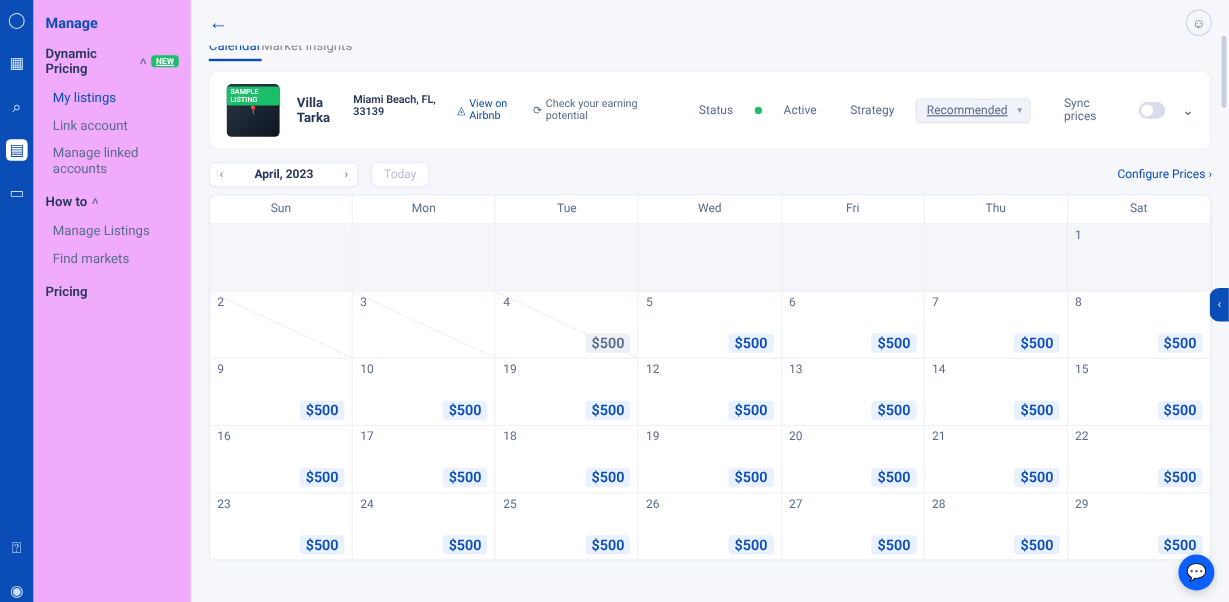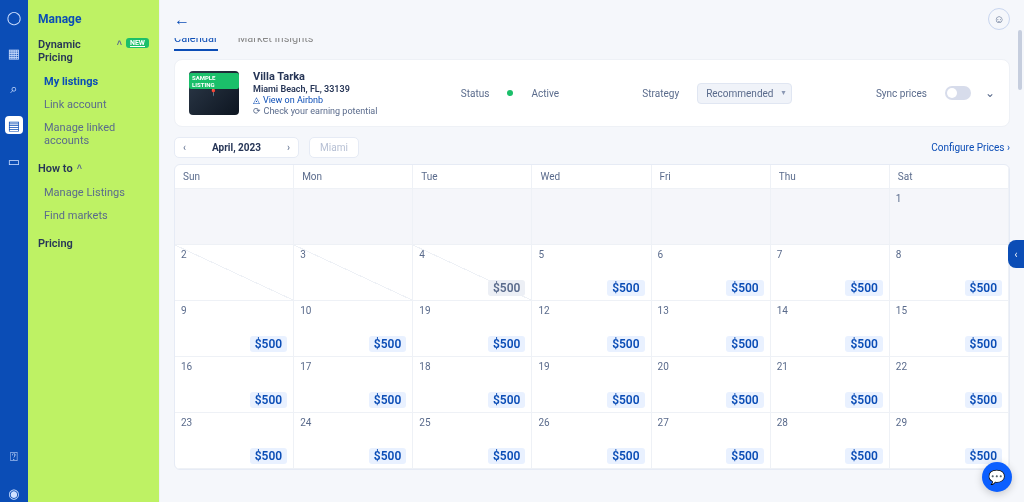--- a/index.html
+++ b/index.html
@@ -1,59 +1,59 @@
 <!DOCTYPE html>
 <html><head>
 <meta charset="utf-8">
 <style>
 * { box-sizing: border-box; margin: 0; padding: 0; font-family: -apple-system, BlinkMacSystemFont, "Segoe UI", Roboto, sans-serif; }
 body { background: #f5f7fb; width: 1024px; height: 502px; overflow: hidden; display: flex; }
 .icon-rail { width: 28px; background: #0b4db6; display: flex; flex-direction: column; align-items: center; padding-top: 8px; gap: 18px; color: #cfe0ff; }
 .icon-rail .rail-icon { width: 18px; height: 18px; display: flex; align-items: center; justify-content: center; font-size: 13px; cursor: pointer; border-radius: 4px; }
 .icon-rail .rail-icon.active { background: #fff; color: #0b4db6; }
 .icon-rail .spacer { flex: 1; }
-.sidebar { width: 132px; background: #bef264; border-right: 1px solid #eef1f6; padding: 12px 10px; font-size: 11px; }
+.sidebar { width: 132px; background: #f0abfc; border-right: 1px solid #eef1f6; padding: 12px 10px; font-size: 11px; }
 .sidebar h3 { color: #0b4db6; font-size: 12px; font-weight: 700; margin-bottom: 12px; }
-.sb-section { color: #273657; font-weight: 600; margin: 10px 0 6px; display: flex; align-items: flex-start; gap: 4px; cursor: pointer; }
+.sb-section { color: #273657; font-weight: 600; margin: 10px 0 6px; display: flex; align-items: center; gap: 4px; cursor: pointer; }
 .sb-section .chev { font-size: 9px; color: #5a6b8c; }
 .badge-new { background: #1bbf6a; color: #fff; font-size: 7px; font-weight: 700; padding: 1px 4px; border-radius: 3px; text-decoration: underline; }
 .sb-item { color: #5a6b8c; padding: 5px 0 5px 6px; cursor: pointer; }
-.sb-item.active { color: #0b4db6; font-weight: 700; }
+.sb-item.active { color: #0b4db6; font-weight: 400; }
 .main { flex: 1; display: flex; flex-direction: column; overflow: hidden; }
 .topbar { height: 38px; display: flex; align-items: center; padding: 0 14px; justify-content: space-between; }
 .back-arrow { color: #0b4db6; font-size: 16px; cursor: pointer; }
 .user-circle { width: 22px; height: 22px; border: 1px solid #c9d6ef; border-radius: 50%; display: flex; align-items: center; justify-content: center; font-size: 11px; color: #5a6b8c; cursor: pointer; }
 .content { flex: 1; padding: 0 14px 10px; overflow-y: auto; }
-.tabs { display: flex; gap: 20px; font-size: 11px; color: #888; margin-bottom: 8px; margin-top: -6px; }
+.tabs { display: flex; font-size: 11px; color: #888; margin-bottom: 8px; margin-top: -6px; }
 .tab { padding-bottom: 4px; cursor: pointer; filter: blur(0.6px); }
 .tab.active { color: #0b4db6; border-bottom: 2px solid #0b4db6; filter: none; }
 .listing-card { background: #fff; border: 1px solid #eef1f6; border-radius: 8px; padding: 10px 14px; display: flex; align-items: center; gap: 14px; margin-bottom: 10px; }
 .thumb { width: 50px; height: 44px; background: linear-gradient(135deg,#2d3a4a,#0d1520); border-radius: 4px; position: relative; display:flex;align-items:center;justify-content:center;color:#cbd5e1;font-size:7px; }
 .sample-tag { position: absolute; top: 2px; left: 0; background: #1bbf6a; color: #fff; font-size: 6px; font-weight: 700; padding: 1px 3px; border-radius: 2px; }
-.listing-meta { font-size: 9px; color: #5a6b8c; display:flex;flex-direction:column;gap:1px; }
+.listing-meta { font-size: 9px; color: #5a6b8c; display:flex;flex-direction:row;gap:1px; }
 .listing-meta .name { font-size: 11px; font-weight: 700; color: #273657; }
 .listing-meta .loc { font-weight: 600; color: #273657; font-size: 9px; }
 .listing-meta .lnk { color: #0b4db6; display:flex;align-items:center;gap:3px; cursor:pointer;}
 .spacer-flex { flex: 1; }
 .kv { font-size: 10px; color: #5a6b8c; display: flex; align-items: center; gap: 18px; }
 .status-dot { width: 6px; height: 6px; background: #1bbf6a; border-radius: 50%; display:inline-block; }
-.select { background: #f0f3f9; border: 1px solid #e0e6f2; border-radius: 4px; padding: 4px 18px 4px 8px; font-size: 10px; color: #5a6b8c; position: relative; cursor:pointer; }
+.select { background: #f0f3f9; border: 1px solid #e0e6f2; border-radius: 4px; padding: 4px 18px 4px 8px; font-size: 10px; color: #5a6b8c; position: relative; cursor:pointer;text-decoration:underline; }
 .select:after { content:"▾"; position:absolute; right:6px; font-size:8px; color:#8a97b3; }
 .toggle { width: 26px; height: 14px; background: #d7dceb; border-radius: 8px; position: relative; cursor:pointer; }
 .toggle:before { content:""; width:10px;height:10px;background:#fff;border-radius:50%;position:absolute;top:2px;left:2px; }
 .expand-chev { color:#5a6b8c; font-size:12px; cursor:pointer; }
 .cal-head { display:flex; align-items:center; gap:10px; margin-bottom:6px; }
 .month-nav { background:#fff; border:1px solid #e6ebf5; border-radius:5px; display:flex; align-items:center; }
 .mn-btn { padding:4px 8px; font-size:10px; color:#5a6b8c; cursor:pointer; }
 .mn-label { padding:4px 18px; font-size:10px; font-weight:700; color:#273657; }
 .today-btn { background:#fff; border:1px solid #e6ebf5; border-radius:5px; padding:4px 10px; font-size:10px; color:#b7c0d4; cursor:pointer; }
 .configure { margin-left:auto; color:#0b4db6; font-size:10px; cursor:pointer; }
 .calendar { background:#fff; border:1px solid #e6ebf5; border-radius:6px; overflow:hidden; }
 .cal-row { display:grid; grid-template-columns:repeat(7,1fr); }
-.cal-dow { font-size:10px; color:#5a6b8c; padding:6px 8px; border-right:1px solid #eef1f6; border-bottom:1px solid #eef1f6; }
+.cal-dow { font-size:10px; color:#5a6b8c; padding:6px 8px; border-right:1px solid #eef1f6; border-bottom:1px solid #eef1f6;text-align:center; }
 .cal-cell { height:56px; border-right:1px solid #eef1f6; border-bottom:1px solid #eef1f6; position:relative; padding:4px 6px; font-size:10px; color:#5a6b8c; cursor:pointer; }
 .cal-cell.disabled { background:#f5f6fa; }
 .cal-cell.diag { background:linear-gradient(to top right, #fff 49.5%, #eef1f6 49.5%, #eef1f6 50.5%, #fff 50.5%); }
 .daynum { position:absolute; top:4px; left:6px; }
 .price { position:absolute; bottom:4px; right:6px; background:#e9f1ff; color:#0b4db6; font-size:12px; font-weight:600; padding:1px 5px; border-radius:3px; }
 .price.gray { background:#eceff5; color:#5a6b8c; }
 .chat-bubble { position:fixed; bottom:10px; right:12px; width:30px; height:30px; background:#0b5fff; border-radius:50%; display:flex; align-items:center; justify-content:center; color:#fff; font-size:14px; cursor:pointer; box-shadow:0 2px 8px rgba(0,0,0,.2); }
 .side-tab { position:fixed; right:0; top:240px; width:16px; height:28px; background:#0b4db6; border-radius:8px 0 0 8px; display:flex; align-items:center; justify-content:center; color:#fff; font-size:10px; cursor:pointer; }
 .scrollbar { position:fixed; right:2px; top:30px; width:4px; height:60px; background:#c6cede; border-radius:2px; }
 </style>
@@ -136,21 +136,21 @@
       </div>
       <span class="expand-chev">⌄</span>
     </div>
 
     <div class="cal-head">
       <div class="month-nav">
         <span class="mn-btn">‹</span>
         <span class="mn-label">April, 2023</span>
         <span class="mn-btn">›</span>
       </div>
-      <div class="today-btn">Miami</div>
+      <div class="today-btn">Today</div>
       <span class="configure">Configure Prices ›</span>
     </div>
 
     <div class="calendar">
       <div class="cal-row" id="dow-row">
           <div class="cal-dow">Sun</div>
           <div class="cal-dow">Mon</div>
           <div class="cal-dow">Tue</div>
           <div class="cal-dow">Wed</div>
           <div class="cal-dow">Fri</div>

